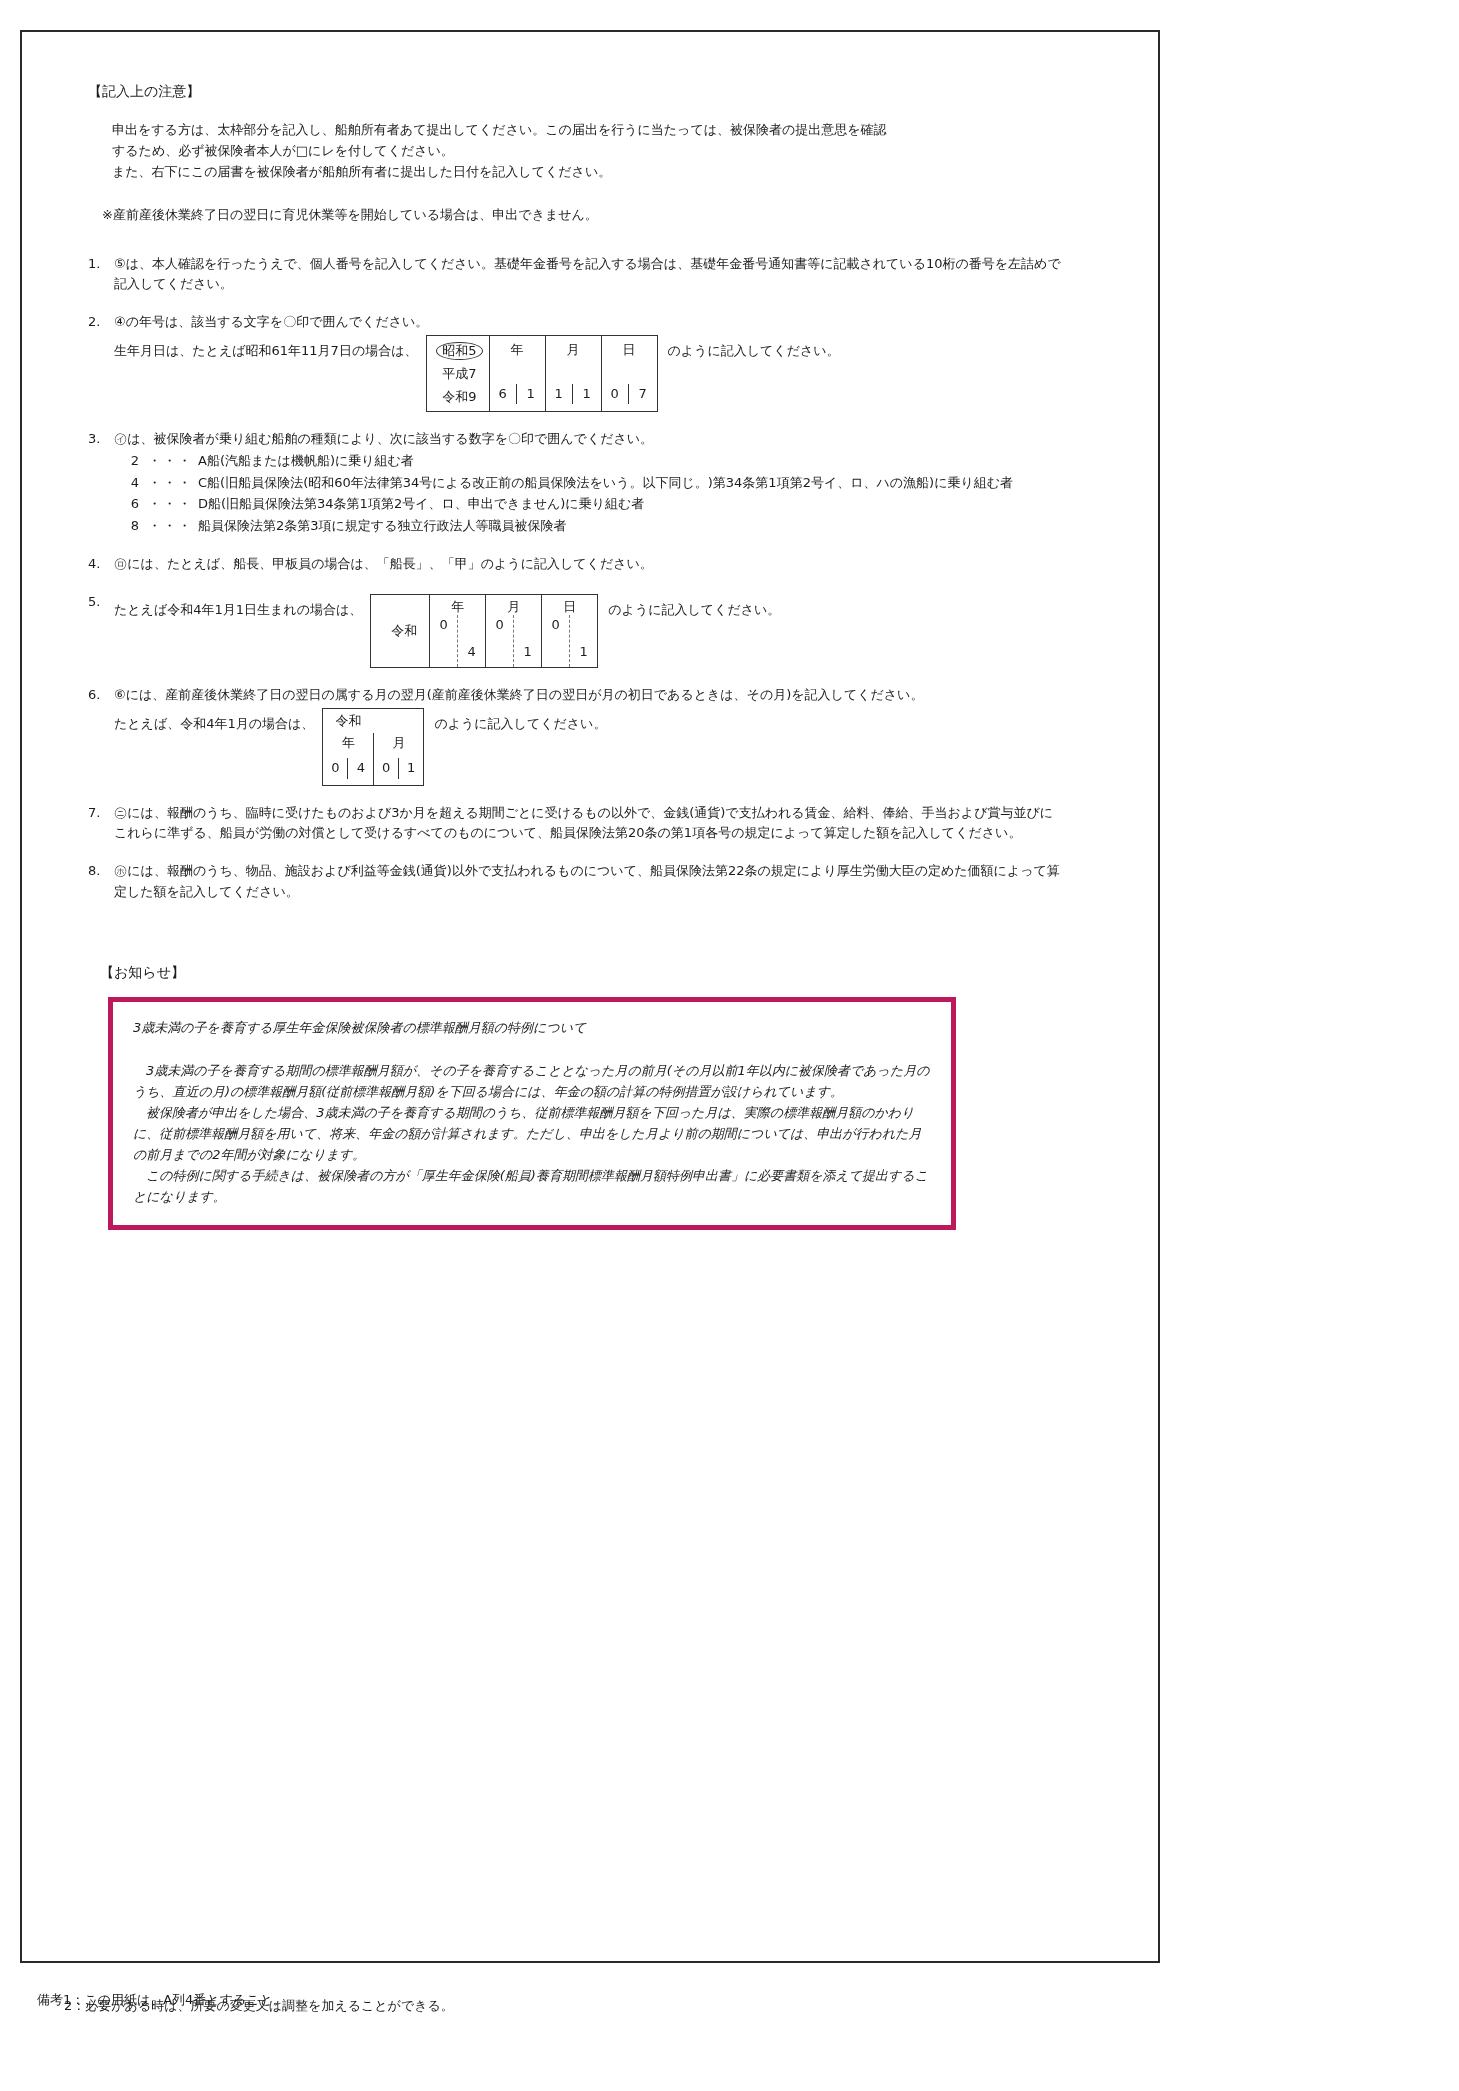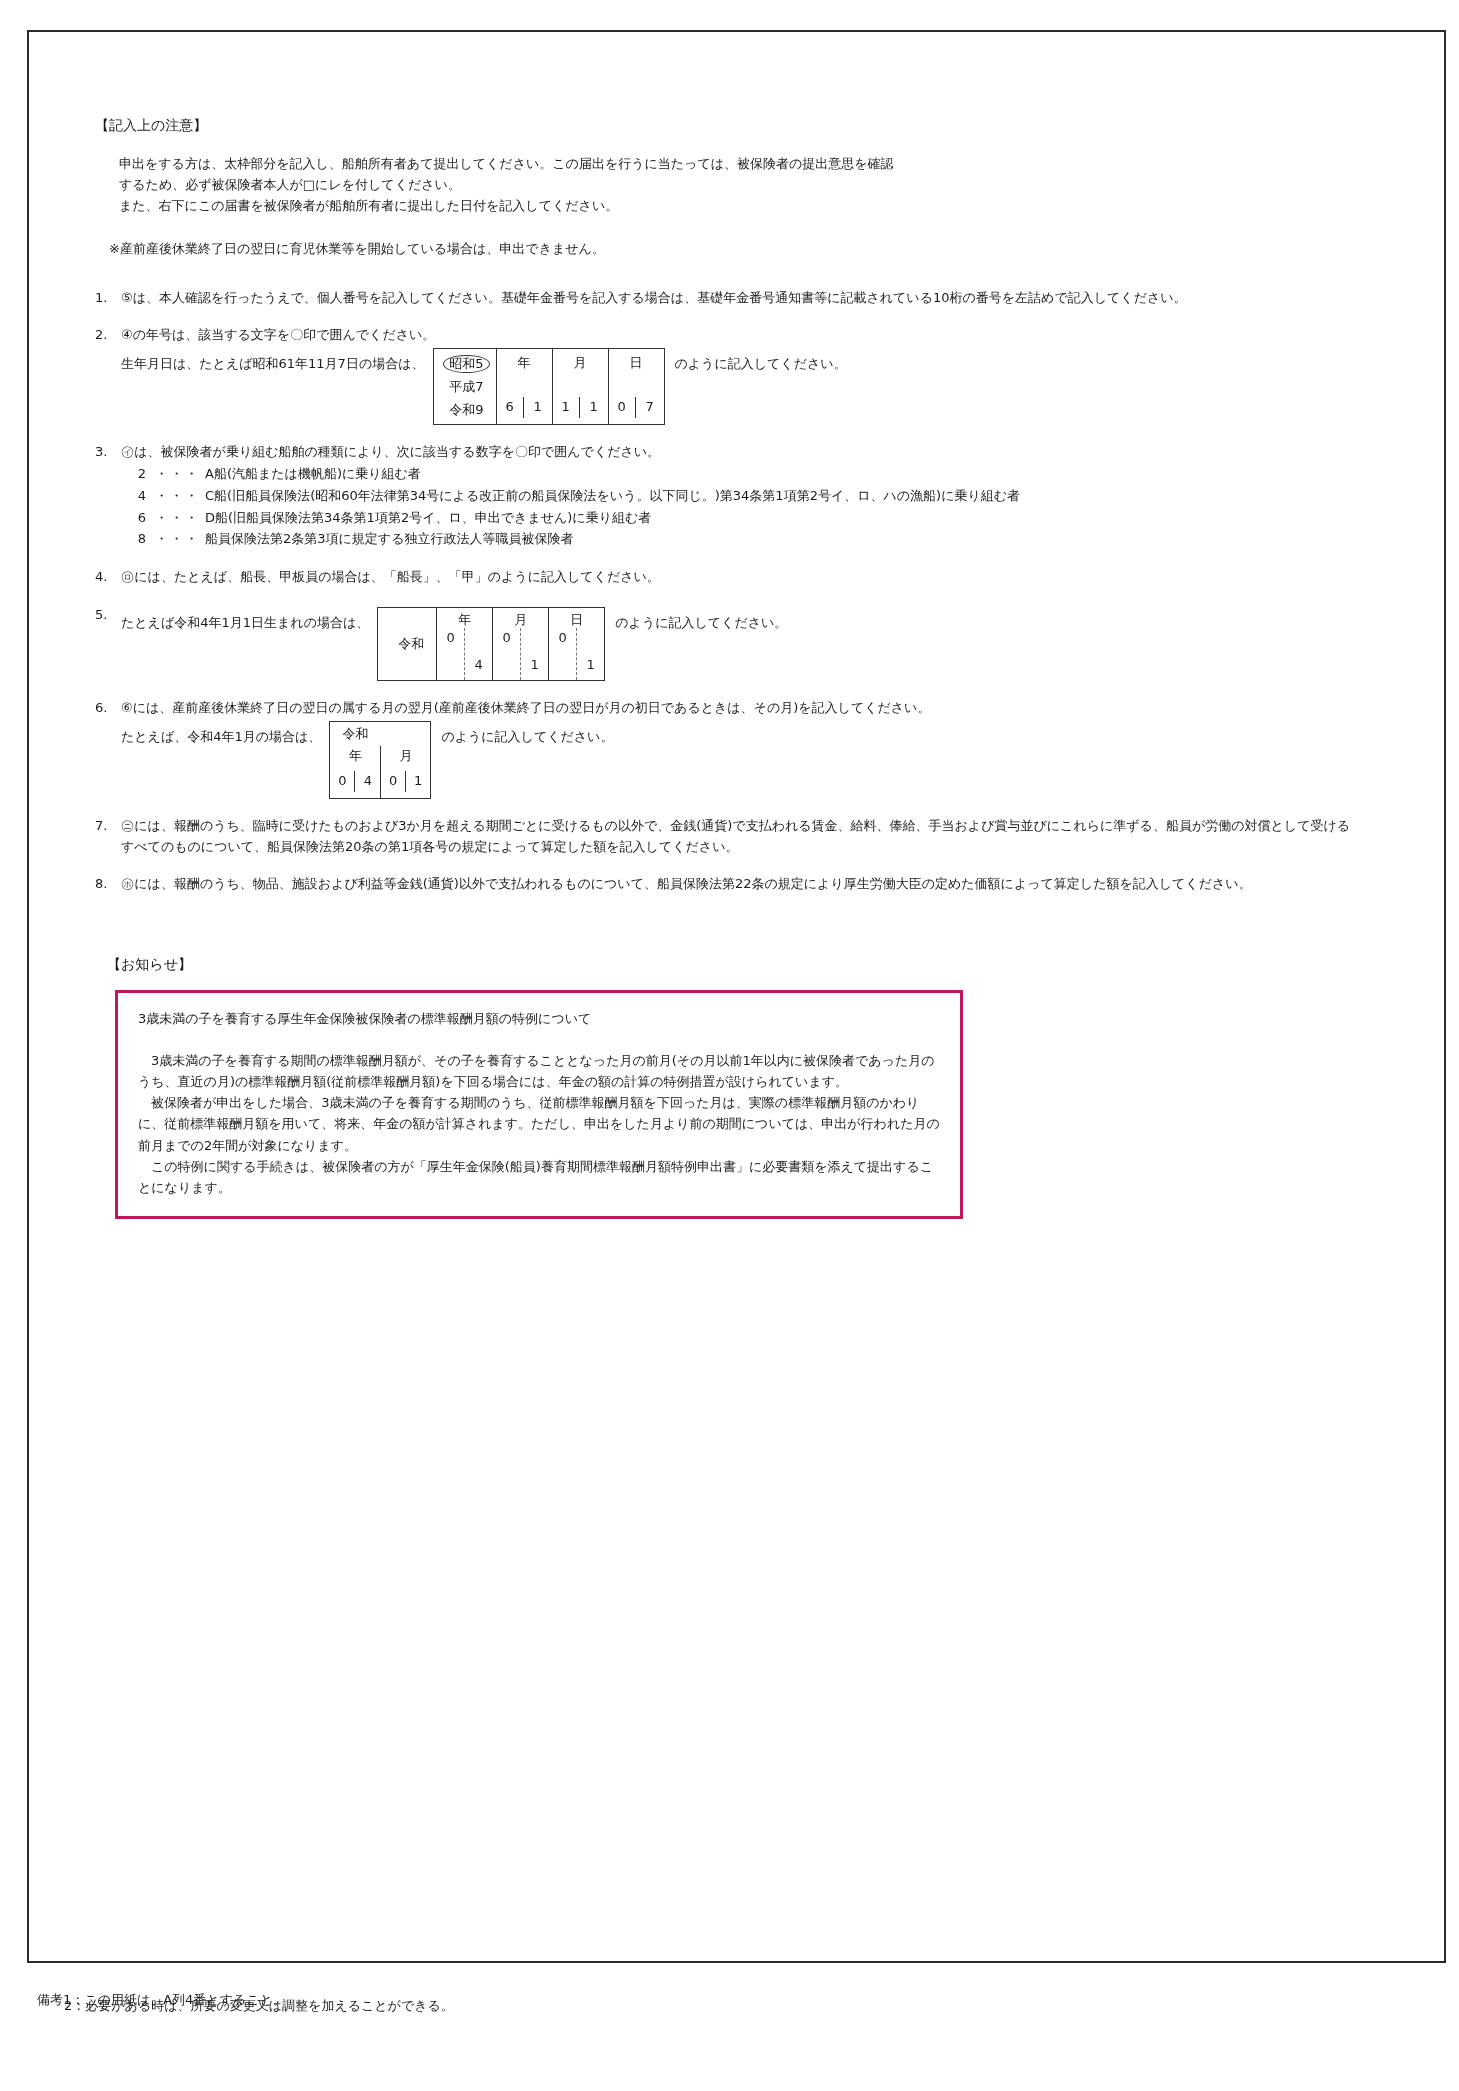--- a/index.html
+++ b/index.html
@@ -6,26 +6,25 @@
   html, body { background: #ffffff; }
   body {
     width: 1459px; height: 2091px;
     position: relative;
     font-family: "DejaVu Sans", "Liberation Sans", sans-serif;
     font-size: 13px; color: #1c1c1c;
     line-height: 1.6;
   }
   .frame {
     position: absolute; left: 20px; top: 30px;
-    width: 1419px; height: 1933px;
+    width: 1140px; height: 1933px;
     border: 2px solid #2a2a2a;
-    padding: 82px 92px 20px 66px;
+    padding: 48px 92px 20px 66px;
     overflow: hidden;
     background: #fff;
-    margin-left: 7px;
   }
   .heading { font-size: 14px; margin-bottom: 18px; }
   .caution-body { margin-left: 24px; margin-bottom: 22px; }
   .caution-note { margin-left: 14px; margin-bottom: 28px; }
   .item { display: flex; margin-bottom: 17px; }
   .item-no { width: 26px; flex: none; }
   .item-body { flex: 1; }
   .opt { display: flex; margin-left: 8px; margin-top: 1px; }
   .opt-num { width: 26px; text-align: center; flex: none; }
   .opt-dots { width: 50px; flex: none; letter-spacing: 2px; }
@@ -62,21 +61,21 @@
   .m-col.bordered { border-left: 1px solid #333; }
   .m-col .pair-label { height: 20px; }
   .m-col .digits { height: 32px; align-items: center; }
   .m-col .digit { width: 25px; }
   .m-col .digit.sep { border-right: 1px solid #333; }
 
   .notice { margin-top: 58px; }
   .notice-heading { margin-left: 12px; margin-bottom: 14px; }
   .notice-box {
     margin-left: 20px; width: 848px;
-    border: 3px solid #be185d; padding: 16px 20px 18px 20px;
+    border: 5px solid #be185d; padding: 16px 20px 18px 20px; font-style: italic;
   }
   .notice-box-title { margin-bottom: 21px; }
   .notice-p { line-height: 1.62; }
 
   .footer-note1 { position: absolute; left: 37px; top: 1990px; }
   .footer-note2 { position: absolute; left: 64px; top: 1996px; }
 </style>
 </head>
 <body>
 

